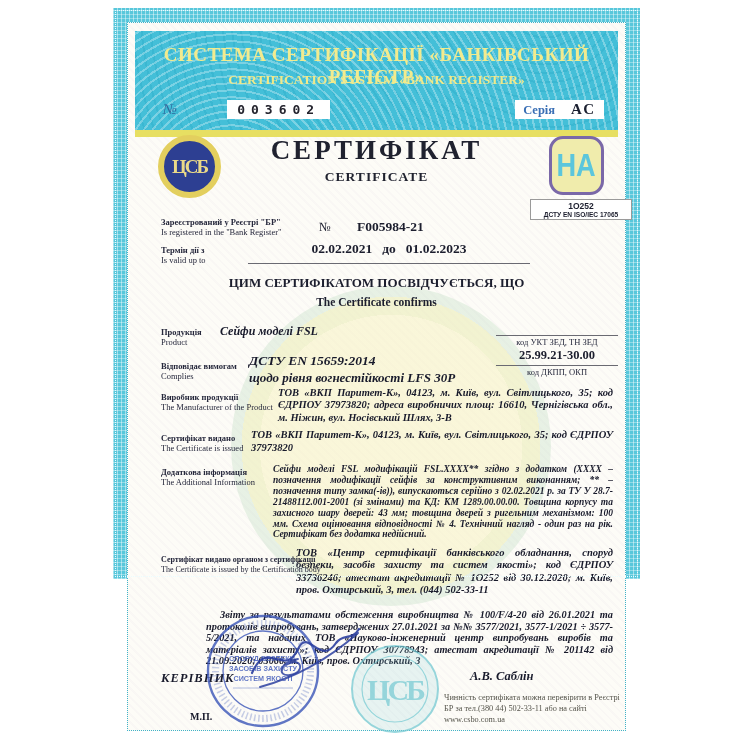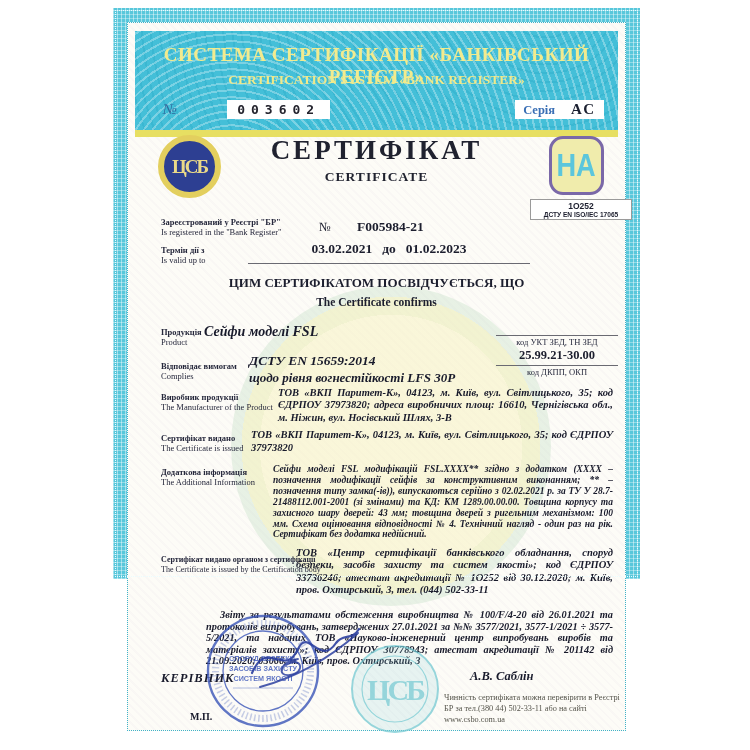--- a/index.html
+++ b/index.html
@@ -125,32 +125,32 @@
       <div class="reg-val">
         <span class="sign">№</span>
         <span class="num">F005984-21</span>
       </div>
 
       <div class="flabel" style="top:222px">
         <div class="uk">Термін дії з</div>
         <div class="en">Is valid up to</div>
       </div>
       <div class="dates">
-        <span>03.02.2021</span><span>до</span><span>01.02.2023</span>
+        <span>02.02.2021</span><span>до</span><span>01.02.2023</span>
       </div>
       <div class="dates-line"></div>
 
       <div class="confirm1">ЦИМ СЕРТИФІКАТОМ ПОСВІДЧУЄТЬСЯ, ЩО</div>
       <div class="confirm2">The Certificate confirms</div>
 
       <div class="flabel" style="top:304px">
         <div class="uk">Продукція</div>
         <div class="en">Product</div>
       </div>
-      <div class="val" style="left:76px;top:301px;font-size:14px;">Сейфи моделі FSL</div>
+      <div class="val" style="left:92px;top:301px;font-size:12px;">Сейфи моделі FSL</div>
 
       <div class="codes">
         <div class="rule"></div>
         <div class="cl">код УКТ ЗЕД, ТН ЗЕД</div>
         <div class="cv">25.99.21-30.00</div>
         <div class="rule"></div>
         <div class="cl">код ДКПП, ОКП</div>
       </div>
 
       <div class="flabel" style="top:338px">

